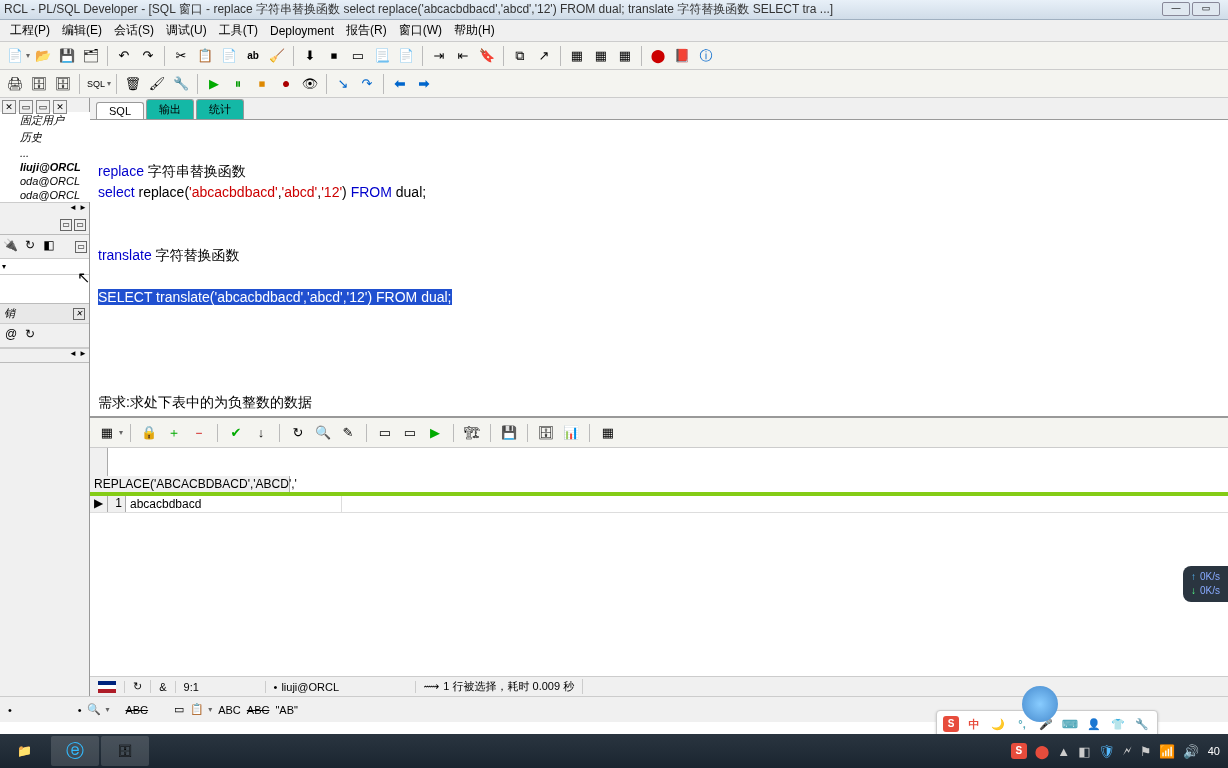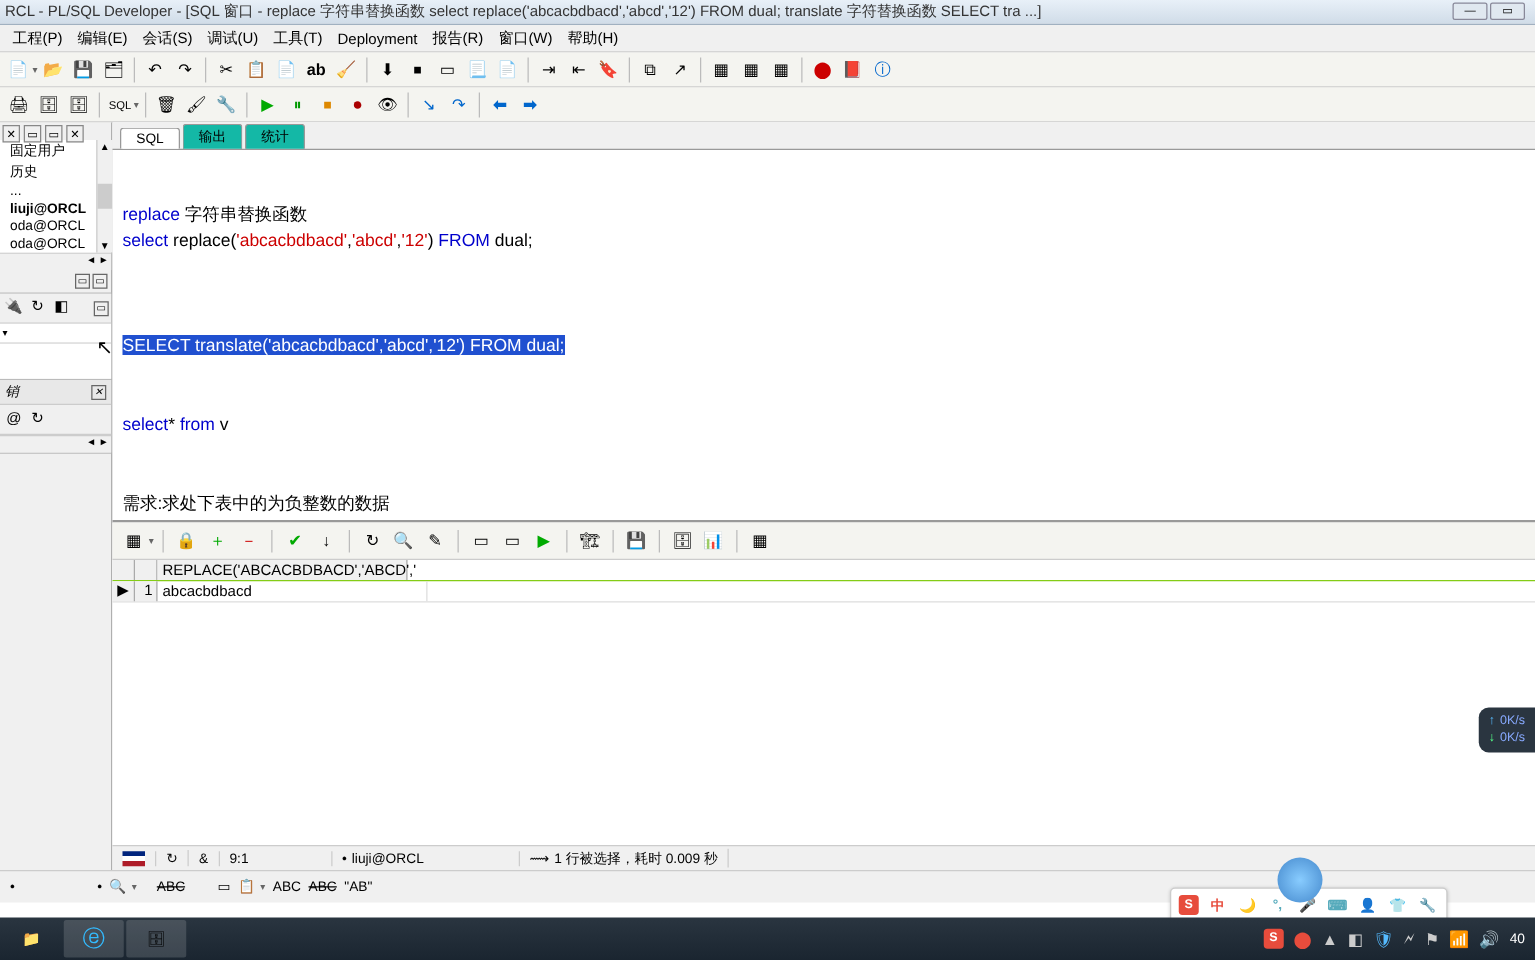--- a/index.html
+++ b/index.html
@@ -16,21 +16,21 @@
 .toolbar { height: 28px; background: #f4f4f0; border-bottom: 1px solid #ccc; display: flex; align-items: center; padding: 0 4px; gap: 2px; }
 .tb-btn { width: 22px; height: 22px; border: 1px solid transparent; display: inline-flex; align-items: center; justify-content: center; font-size: 13px; cursor: pointer; }
 .tb-sep { width: 1px; height: 20px; background: #bbb; margin: 0 3px; }
 .tb-arrow { font-size: 8px; color: #666; margin-left: -2px; }
 
 .main-area { display: flex; height: 598px; }
 .sidebar { width: 90px; border-right: 1px solid #999; background: #f0f0f0; display: flex; flex-direction: column; }
 .side-panel { border-bottom: 1px solid #bbb; }
 .side-header { background: #e8e8e8; padding: 2px 4px; font-size: 11px; border-bottom: 1px solid #ccc; display: flex; align-items: center; }
 .side-content { background: #fff; font-size: 11px; }
-.side-item { padding: 1px 8px; white-space: nowrap; overflow: hidden; }
+.side-item { padding: 1px 20px; white-space: nowrap; overflow: hidden; font-style: italic; }
 .scroll-v { width: 16px; background: #f0f0f0; border-left: 1px solid #ccc; }
 .side-row { display: flex; }
 .side-left { flex: 1; }
 .side-toolbar { height: 24px; background: #f0f0f0; display: flex; align-items: center; padding: 0 2px; gap: 1px; border-bottom: 1px solid #ccc; }
 .side-tb-btn { width: 18px; height: 18px; font-size: 12px; text-align: center; }
 .side-icons { display:flex; gap:2px; padding:3px; justify-content:flex-end; }
 .sq-icon { width:12px;height:12px;border:1px solid #666;font-size:8px;text-align:center;line-height:10px; }
 
 .content { flex: 1; display: flex; flex-direction: column; background: #fff; }
 .tabs-row { height: 22px; background: #f0f0f0; border-bottom: 1px solid #999; display: flex; align-items: flex-end; padding-left: 6px; position:relative; }
@@ -44,21 +44,21 @@
 .kw-blue { color: #0000cc; }
 .kw-red { color: #cc0000; margin-top: 20px; }
 .sel { background: #2050d0; color: #fff; }
 
 .results-area { height: 260px; border-top: 2px solid #999; display: flex; flex-direction: column; }
 .results-toolbar { height: 30px; background: #f4f4f0; border-bottom: 1px solid #ccc; display: flex; align-items: center; padding: 0 6px; gap: 3px; }
 .rt-btn { width: 22px; height: 22px; display: inline-flex; align-items: center; justify-content: center; font-size: 13px; }
 .rt-sep { width: 1px; height: 18px; background: #bbb; margin: 0 4px; }
 
 .grid { flex: 1; background: #fff; font-family: "Courier New", monospace; font-size: 12px; }
-.grid-header-row { display: flex; border-bottom: 1px solid #84cc16; }
+.grid-header-row { display: flex; border-bottom: 4px solid #84cc16; flex-direction: column; }
 .grid-hcell { border-right: 1px solid #aaa; padding: 1px 4px; background: #f0f0f0; }
 .grid-row { display: flex; border-bottom: 1px solid #ddd; }
 .grid-cell { border-right: 1px solid #ddd; padding: 1px 4px; }
 .row-marker { width: 18px; text-align: center; background: #f0f0f0; border-right:1px solid #aaa; }
 .row-num { width: 18px; text-align: right; padding-right: 3px; background: #f0f0f0; border-right:1px solid #aaa; }
 
 .status-bar { height: 20px; background: #f0f0f0; border-top: 1px solid #ccc; display: flex; align-items: center; font-size: 11px; }
 .status-seg { padding: 0 8px; border-right: 1px solid #ccc; display:flex; align-items:center; gap:4px; }
 .flag-nl { width:18px; height:12px; background: linear-gradient(#00247d 33%, #fff 33%, #fff 66%, #ae1c28 66%); }
 
@@ -109,21 +109,21 @@
   <span class="tb-btn">📂</span>
   <span class="tb-btn">💾</span>
   <span class="tb-btn">🗂</span>
   <span class="tb-sep"></span>
   <span class="tb-btn">↶</span>
   <span class="tb-btn">↷</span>
   <span class="tb-sep"></span>
   <span class="tb-btn">✂</span>
   <span class="tb-btn">📋</span>
   <span class="tb-btn">📄</span>
-  <span class="tb-btn" style="font-size:13px;font-weight:bold">ab</span>
+  <span class="tb-btn" style="font-size:10px;font-weight:bold">ab</span>
   <span class="tb-btn">🧹</span>
   <span class="tb-sep"></span>
   <span class="tb-btn">⬇</span>
   <span class="tb-btn">⏹</span>
   <span class="tb-btn">▭</span>
   <span class="tb-btn">📃</span>
   <span class="tb-btn">📄</span>
   <span class="tb-sep"></span>
   <span class="tb-btn">⇥</span>
   <span class="tb-btn">⇤</span>
@@ -231,25 +231,25 @@
       <div class="tab">输出</div>
       <div class="tab">统计</div>
     </div>
 
     <div class="editor">
       <div class="editor-line">&nbsp;</div>
       <div class="editor-line"><span class="kw-blue">replace</span><span> 字符串替换函数</span></div>
       <div class="editor-line"><span class="kw-blue">select</span><span> replace(</span><span class="kw-red">'abcacbdbacd'</span><span>,</span><span class="kw-red">'abcd'</span><span>,</span><span class="kw-red">'12'</span><span>) </span><span class="kw-blue">FROM</span><span> dual;</span></div>
       <div class="editor-line">&nbsp;</div>
       <div class="editor-line">&nbsp;</div>
+      <div class="editor-line"><span class="kw-blue">translate</span><span> 字符替换函数</span></div>
       <div class="editor-line">&nbsp;</div>
       <div class="editor-line"><span class="sel">SELECT translate('abcacbdbacd','abcd','12') FROM dual;</span></div>
       <div class="editor-line">&nbsp;</div>
       <div class="editor-line">&nbsp;</div>
-      <div class="editor-line"><span class="kw-blue">select</span><span>* </span><span class="kw-blue">from</span><span> v</span></div>
       <div class="editor-line">&nbsp;</div>
       <div class="editor-line">&nbsp;</div>
       <div class="editor-line"><span>需求:求处下表中的为负整数的数据</span></div>
     </div>
 
     <div class="results-area">
       <div class="results-toolbar">
         <span class="rt-btn">▦</span>
           <span class="tb-arrow">▾</span>
         <span class="rt-sep"></span>

